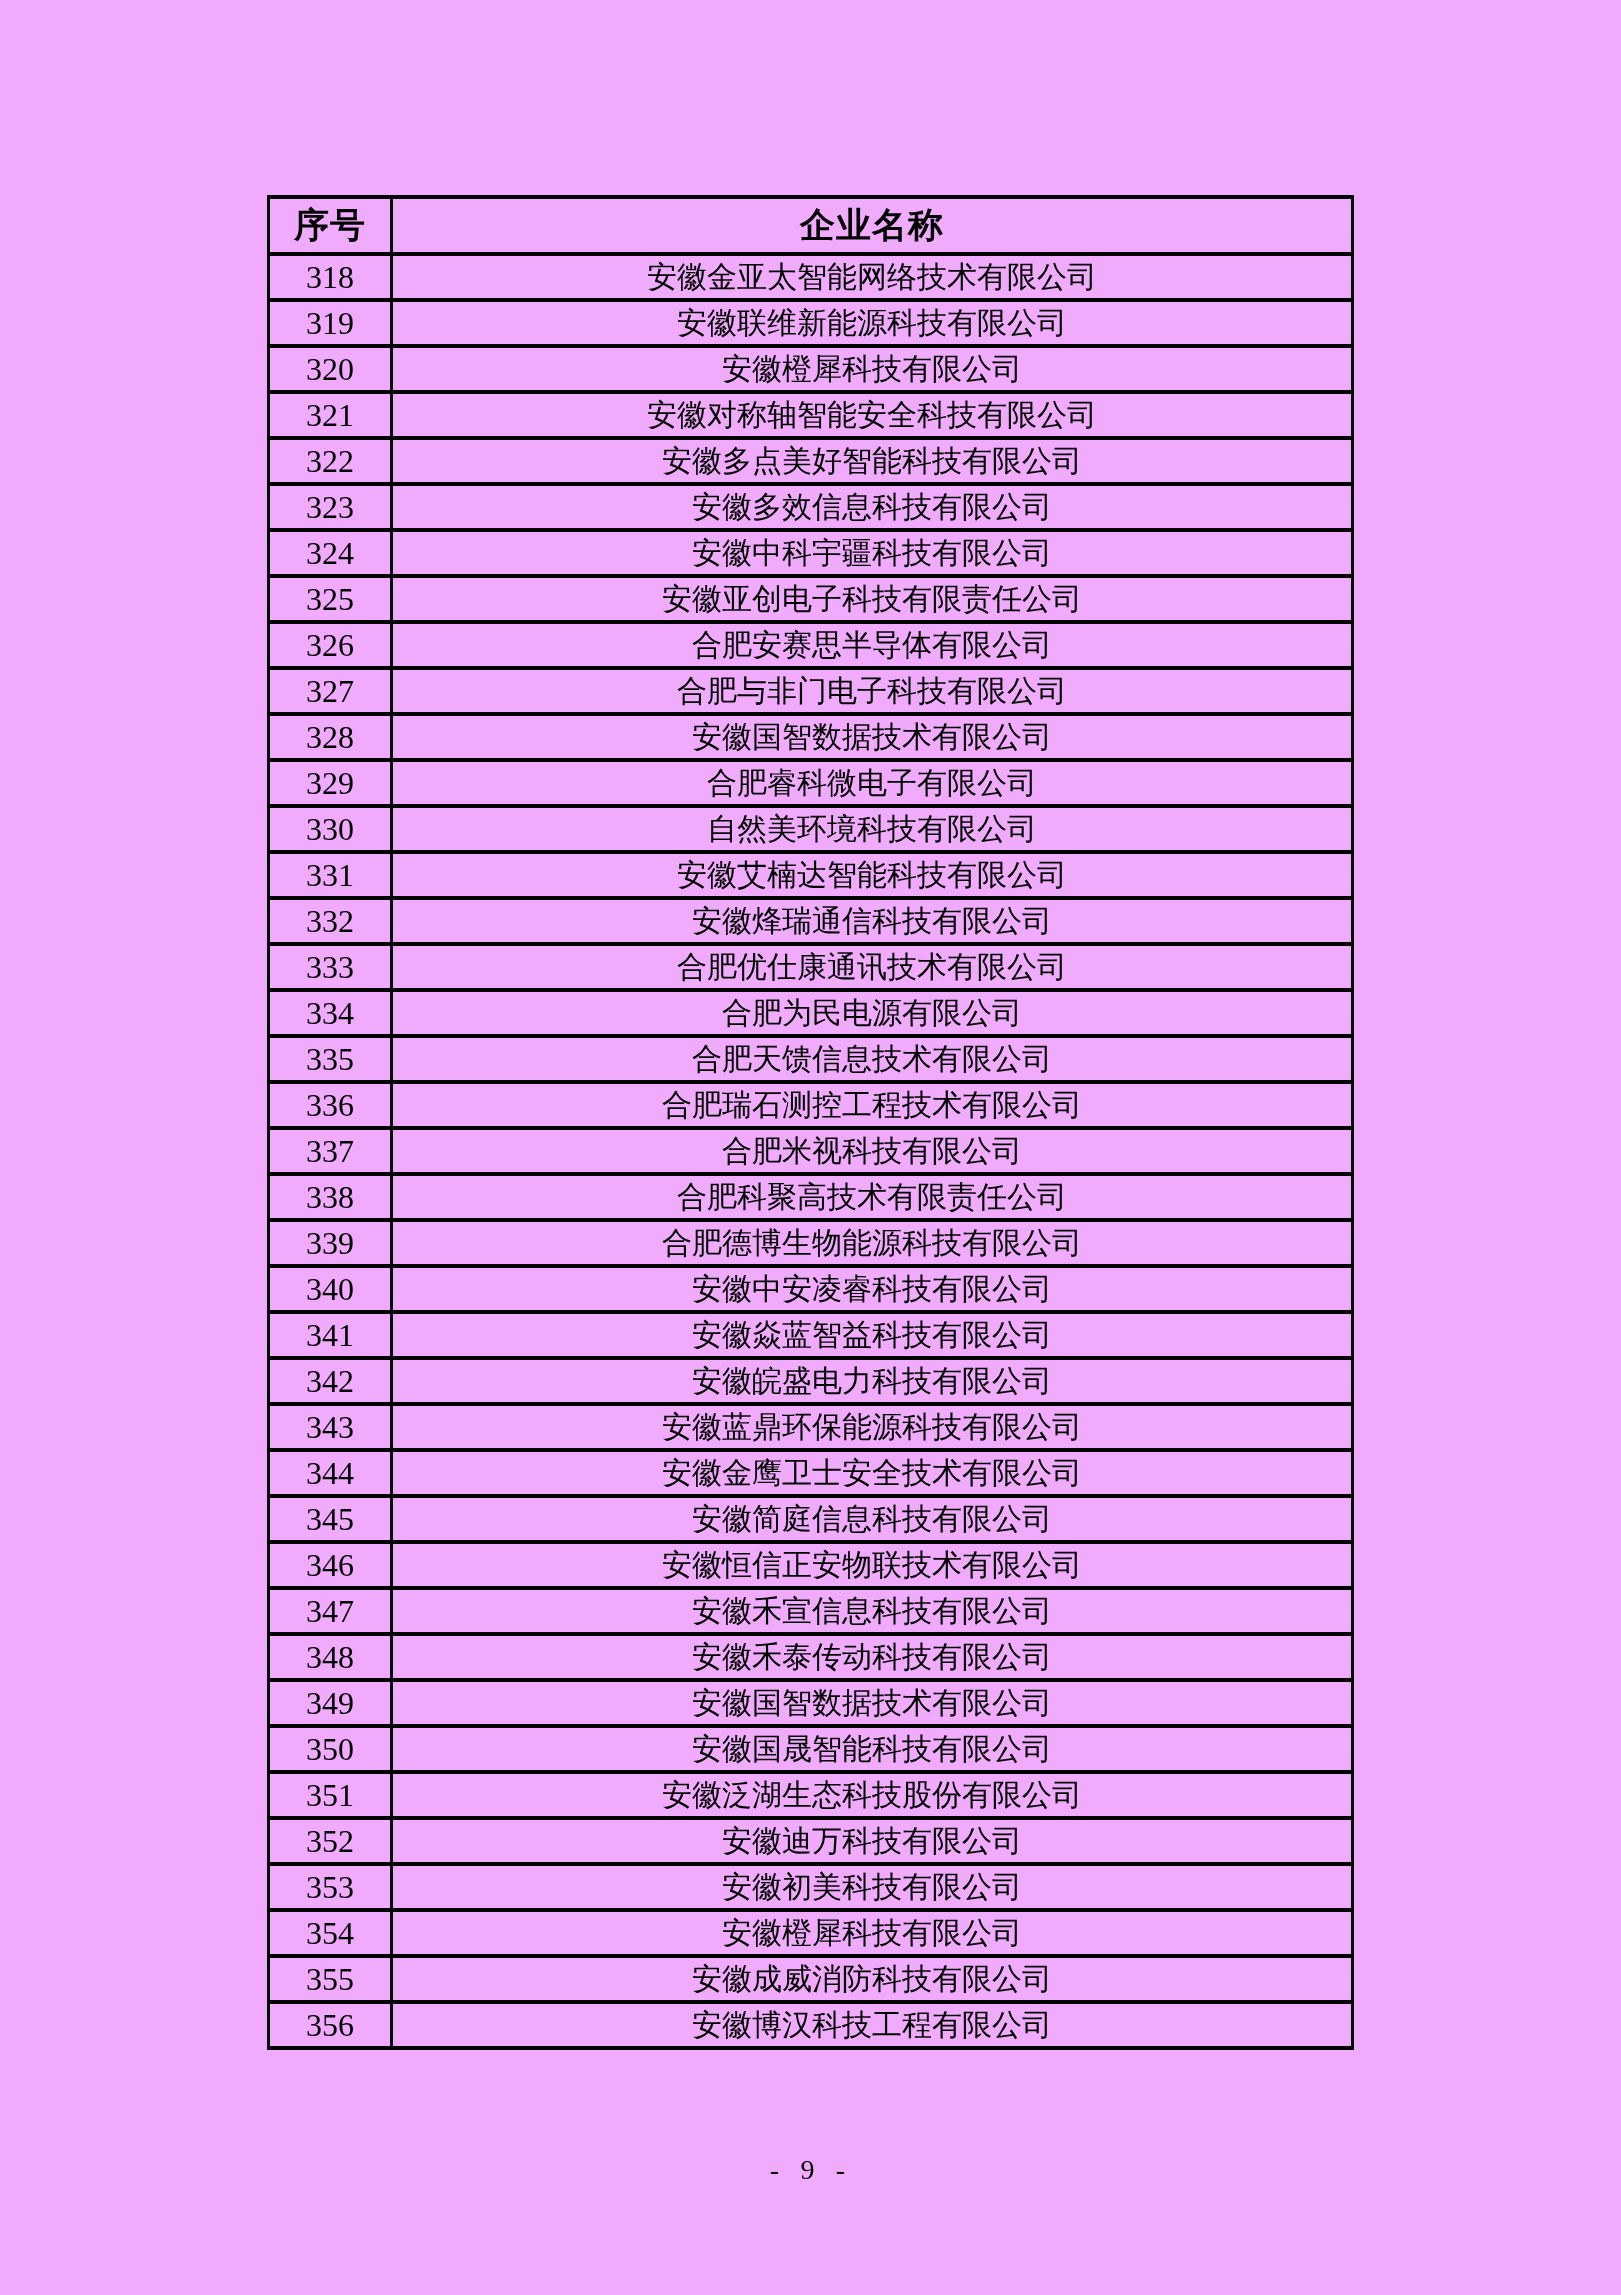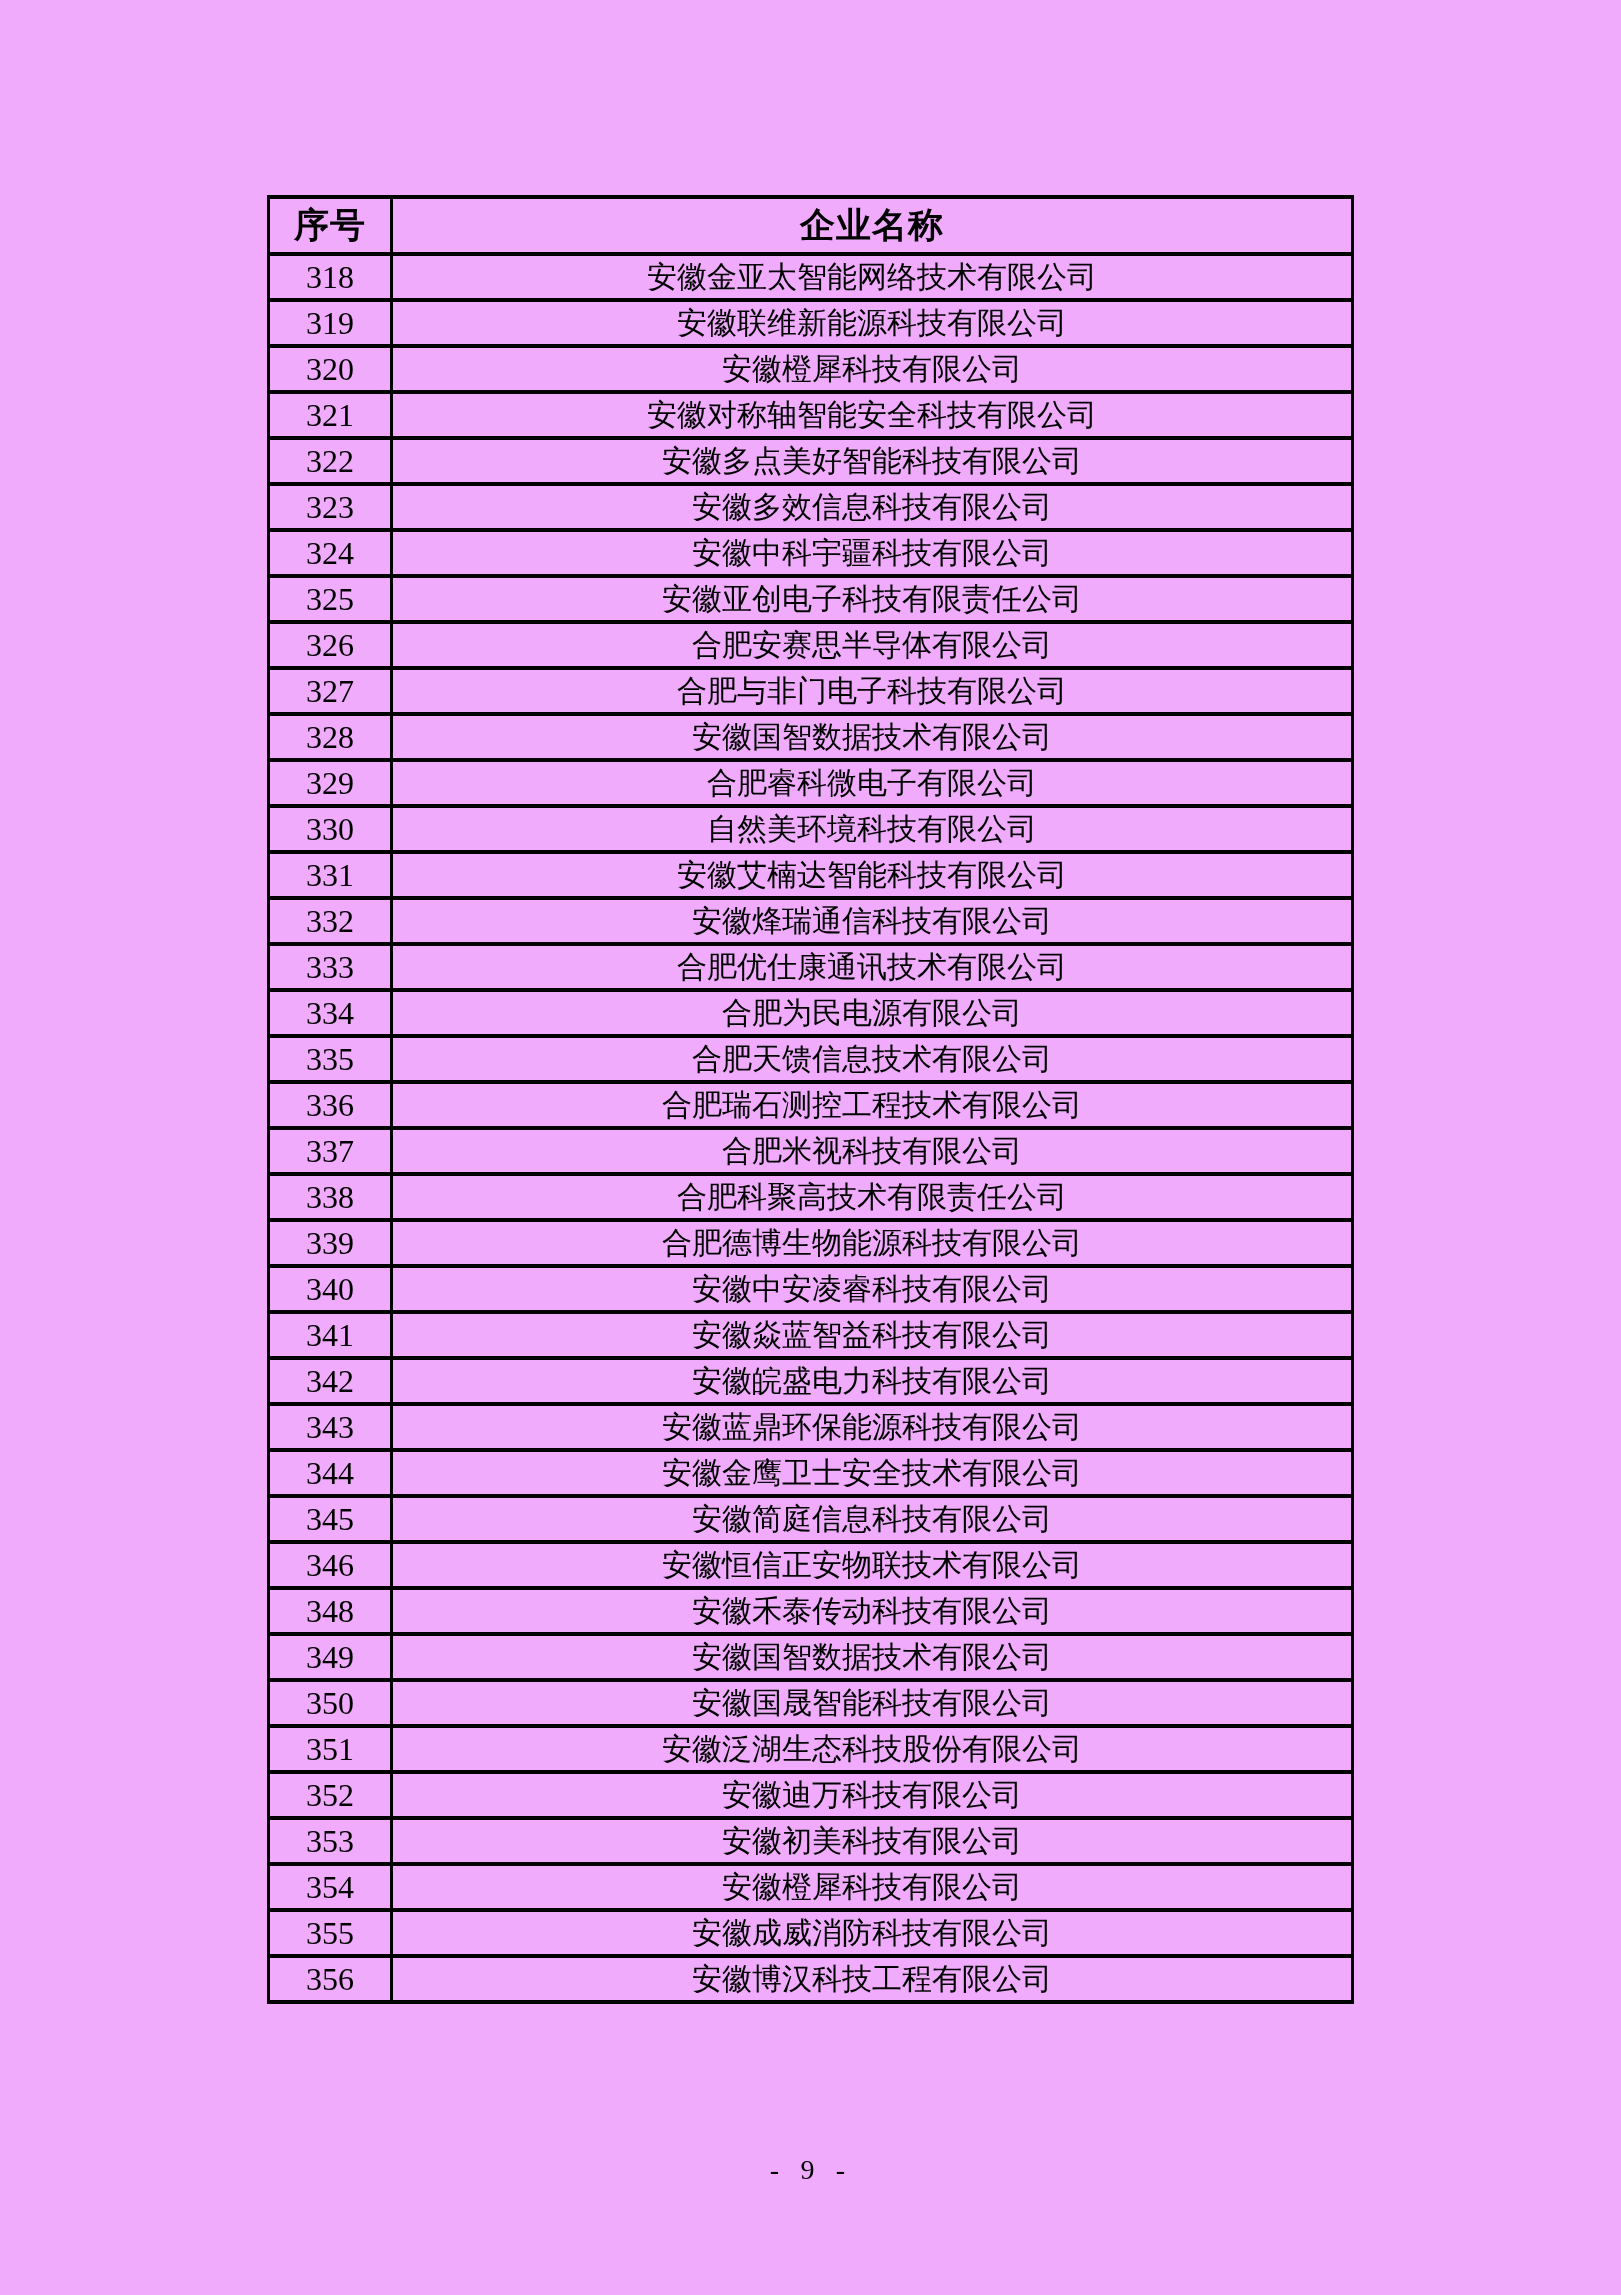--- a/index.html
+++ b/index.html
@@ -195,20 +195,24 @@
         </tr>
       <tr>
           <td class="no-cell">345</td>
           <td class="name-cell">安徽简庭信息科技有限公司</td>
         </tr>
       <tr>
           <td class="no-cell">346</td>
           <td class="name-cell">安徽恒信正安物联技术有限公司</td>
         </tr>
       <tr>
+          <td class="no-cell">347</td>
+          <td class="name-cell">安徽禾宣信息科技有限公司</td>
+        </tr>
+      <tr>
           <td class="no-cell">348</td>
           <td class="name-cell">安徽禾泰传动科技有限公司</td>
         </tr>
       <tr>
           <td class="no-cell">349</td>
           <td class="name-cell">安徽国智数据技术有限公司</td>
         </tr>
       <tr>
           <td class="no-cell">350</td>
           <td class="name-cell">安徽国晟智能科技有限公司</td>

